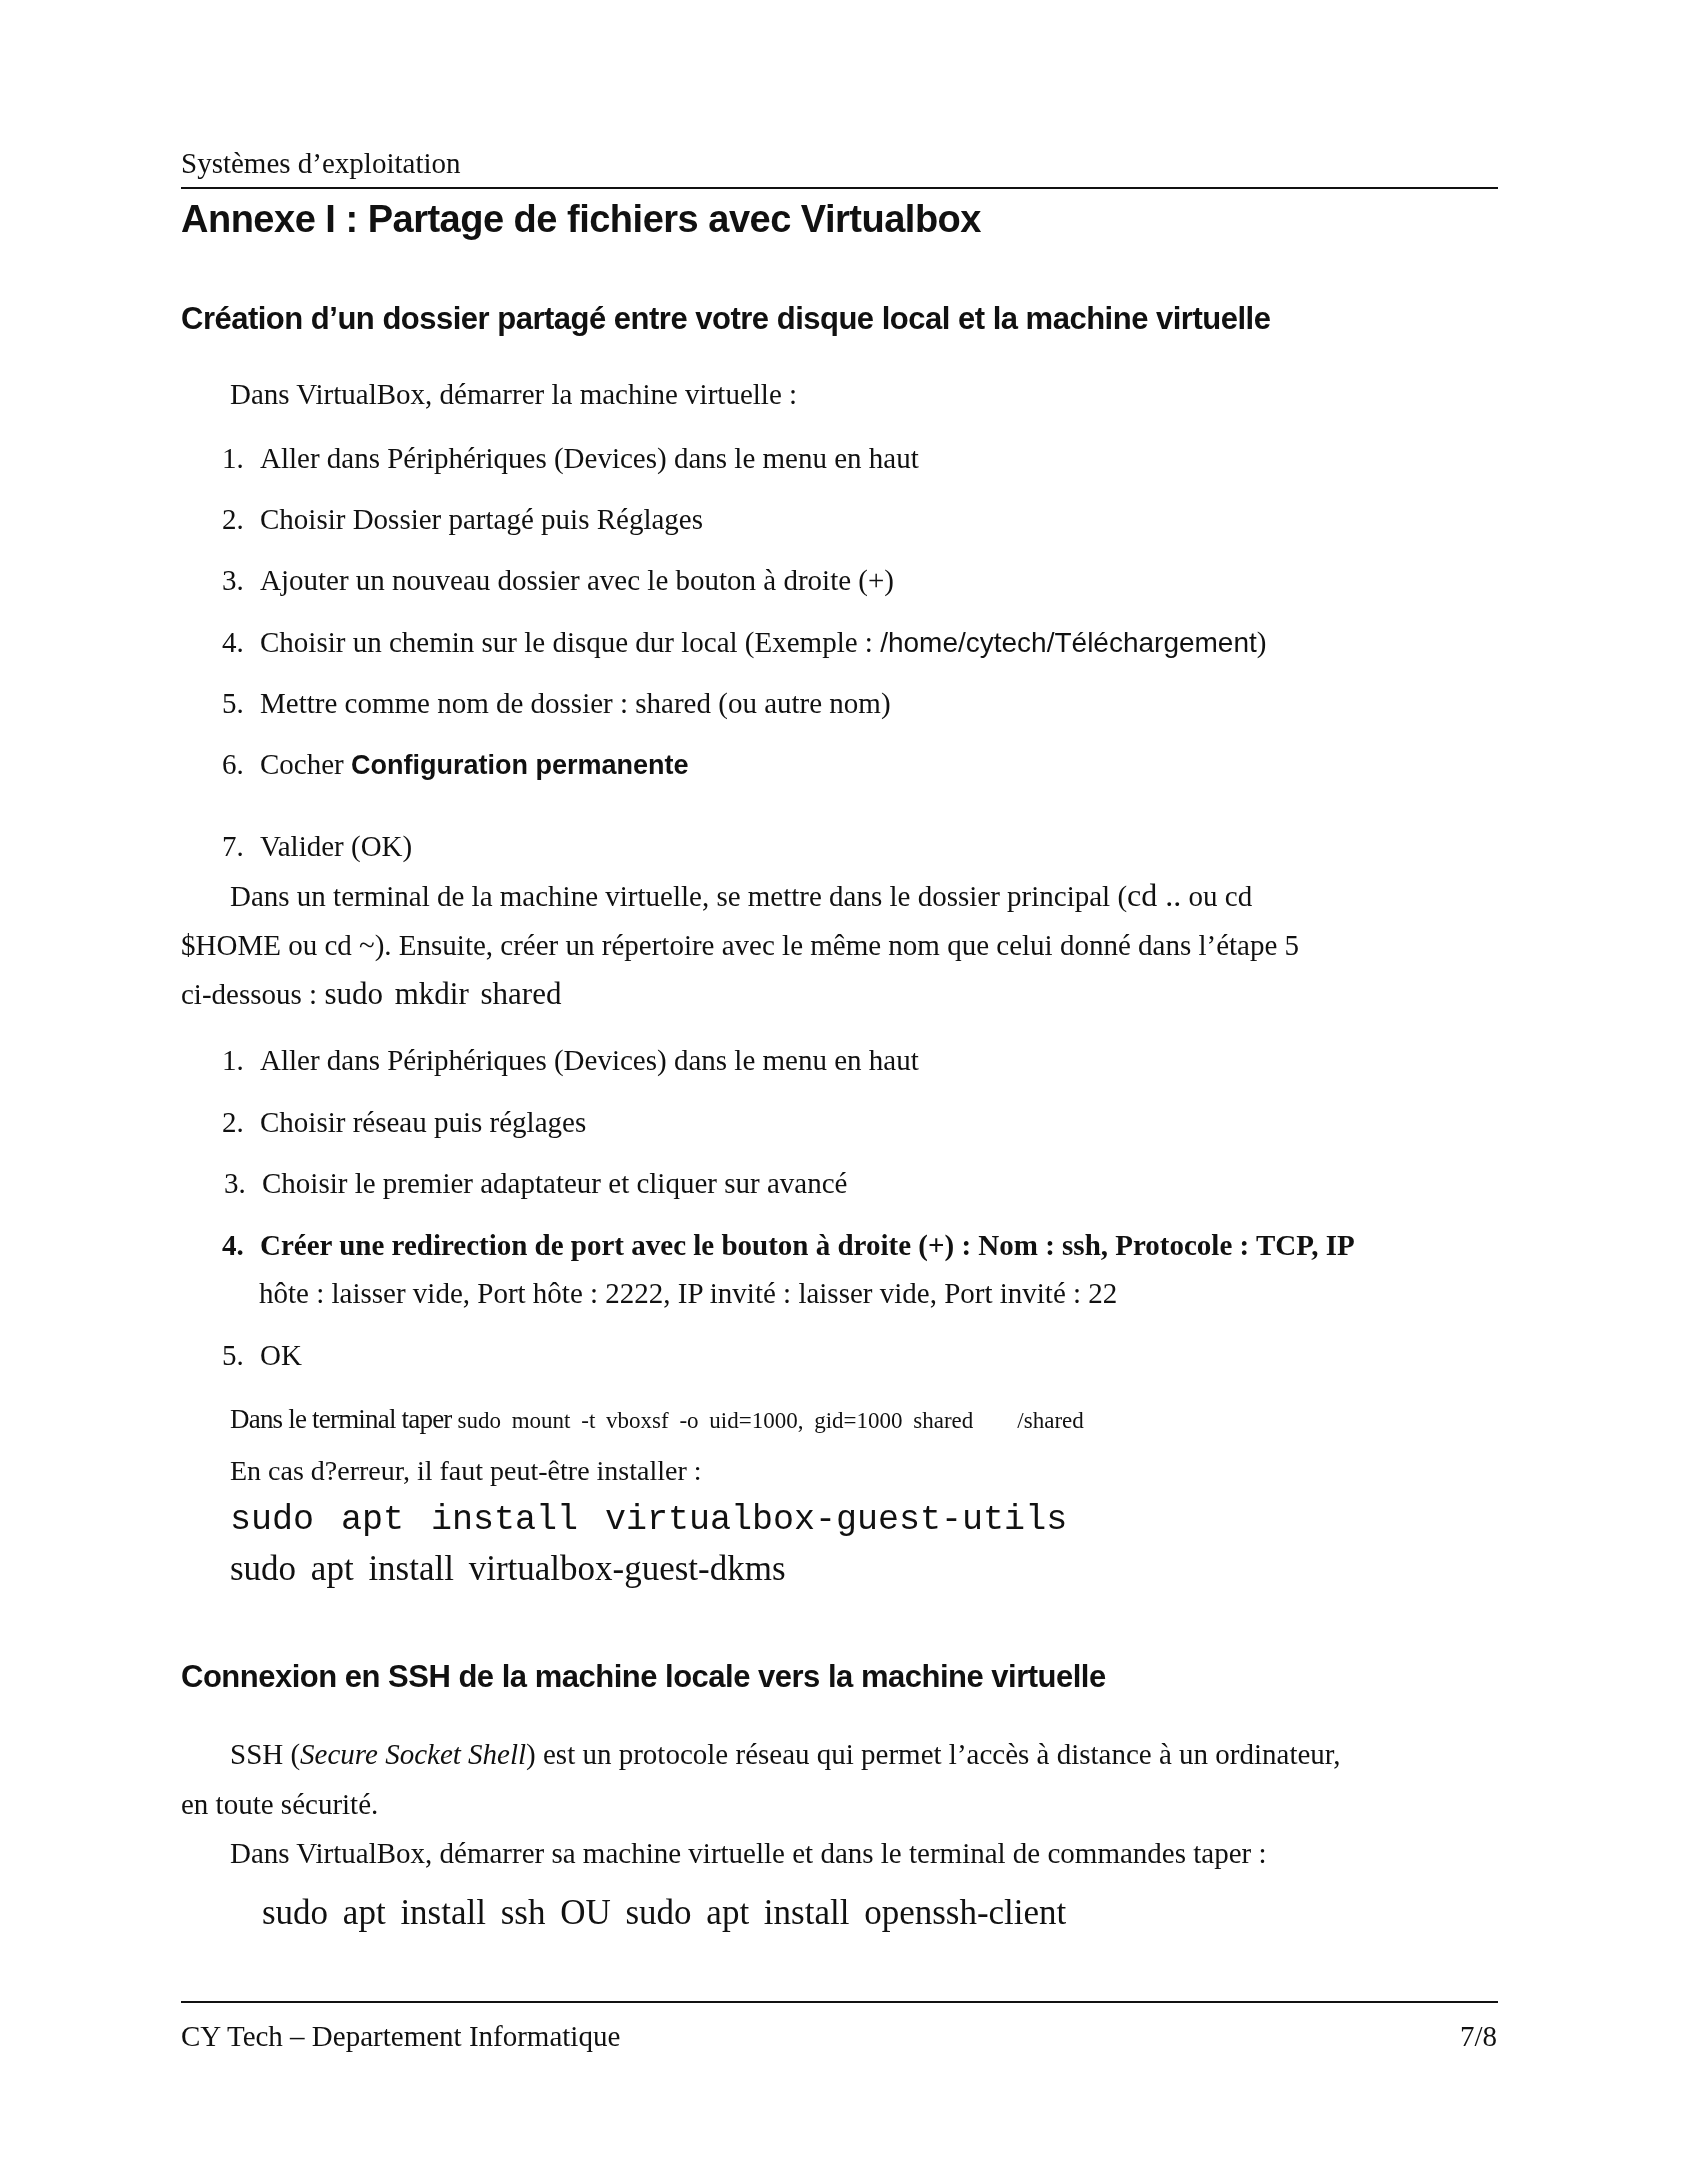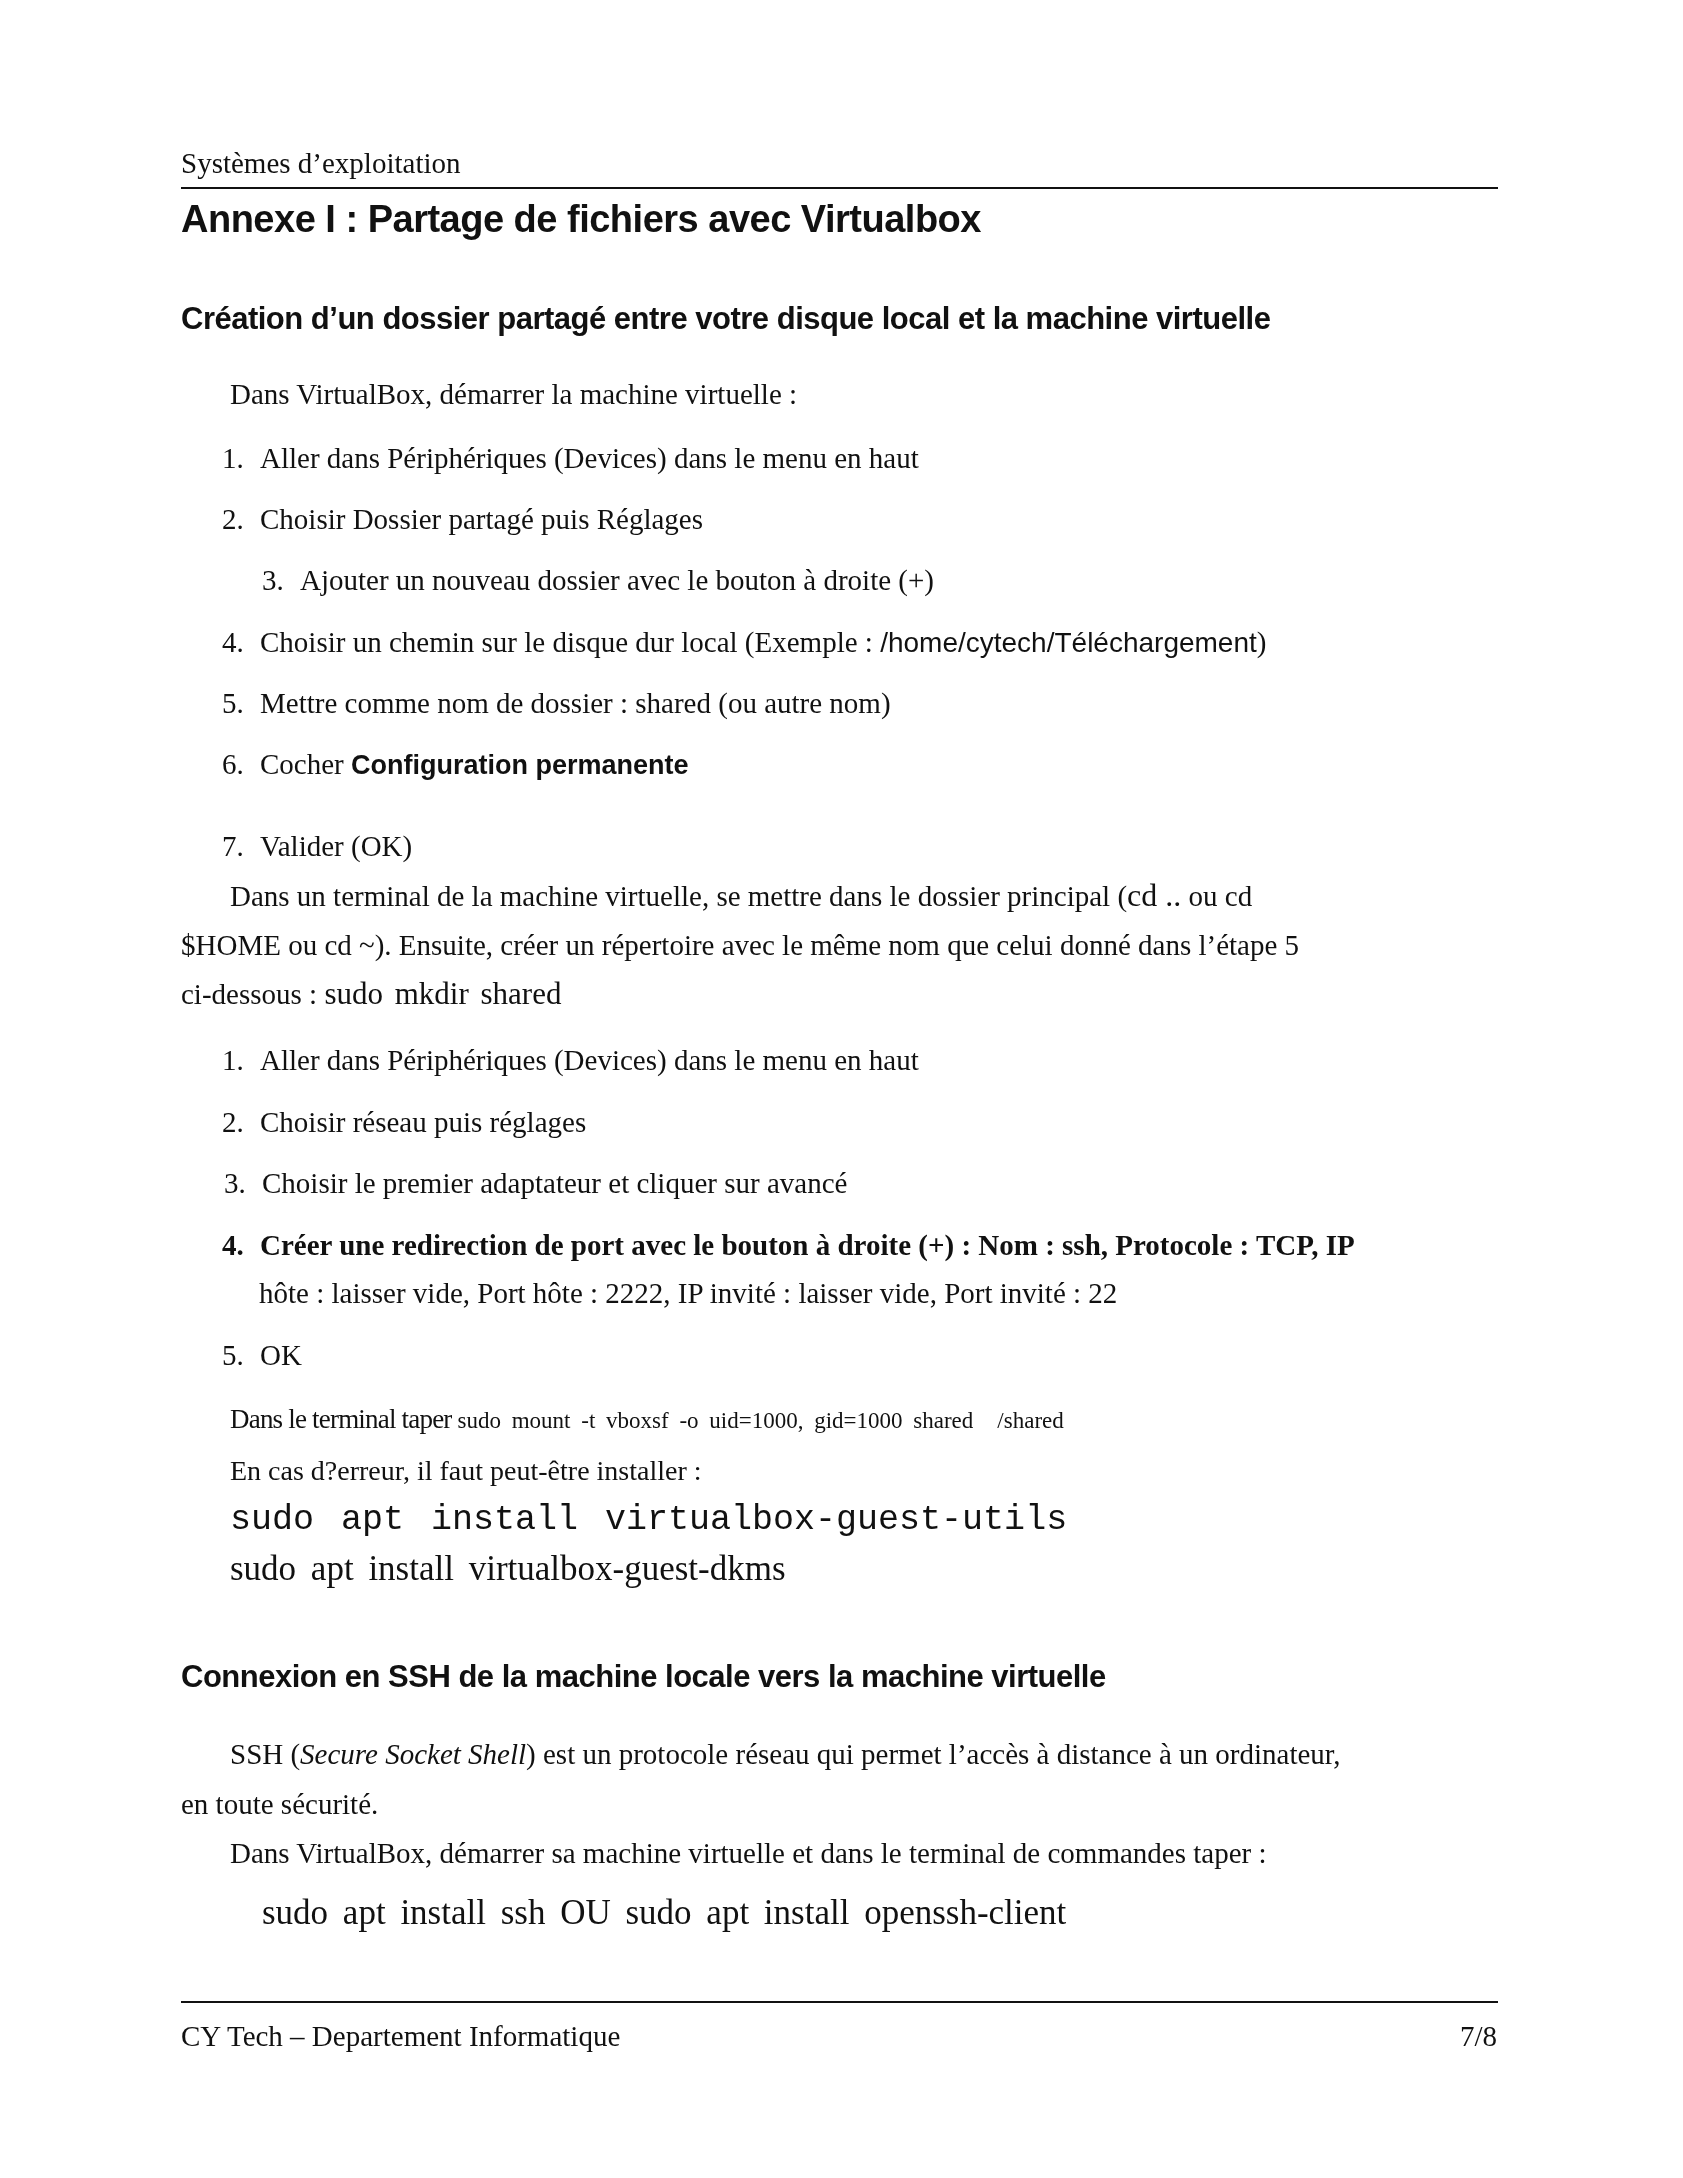--- a/index.html
+++ b/index.html
@@ -24,21 +24,21 @@
 <div class="rule" style="top:187px;"></div>
 
 <div class="abs h1">Annexe I : Partage de fichiers avec Virtualbox</div>
 
 <div class="abs h2" style="top:301px;">Création d’un dossier partagé entre votre disque local et la machine virtuelle</div>
 <div class="abs p" style="left:230px; top:378px;">Dans VirtualBox, démarrer la machine virtuelle :</div>
 
 <div>
   <div class="abs p" style="left:222px; top:442px;"><span class="num">1.</span><span>Aller dans Périphériques (Devices) dans le menu en haut</span></div>
   <div class="abs p" style="left:222px; top:503px;"><span class="num">2.</span><span>Choisir Dossier partagé puis Réglages</span></div>
-  <div class="abs p" style="left:222px; top:564px;margin-left:40px;"><span class="num">3.</span><span>Ajouter un nouveau dossier avec le bouton à droite (+)</span></div>
+  <div class="abs p" style="left:222px; top:564px;"><span class="num">3.</span><span>Ajouter un nouveau dossier avec le bouton à droite (+)</span></div>
   <div class="abs p" style="left:222px; top:626px;"><span class="num">4.</span><span>Choisir un chemin sur le disque dur local (Exemple : </span><span style="font-family:'Liberation Sans',sans-serif; font-size:28px;">/home/cytech/Téléchargement</span><span>)</span></div>
   <div class="abs p" style="left:222px; top:687px;"><span class="num">5.</span><span>Mettre comme nom de dossier : shared (ou autre nom)</span></div>
   <div class="abs p" style="left:222px; top:748px;"><span class="num">6.</span><span>Cocher </span><span class="bold">Configuration permanente</span></div>
   <div class="abs p" style="left:222px; top:810px;margin-top:20px;"><span class="num">7.</span><span>Valider (OK)</span></div>
 </div>
 
 <div>
   <div class="abs p" style="left:230px; top:877px;"><span>Dans un terminal de la machine virtuelle, se mettre dans le dossier principal (</span><span style="font-size:32px;">cd  ..</span><span> ou cd</span></div>
   <div class="abs p" style="left:181px; top:929px;">$HOME ou cd  ~). Ensuite, créer un répertoire avec le même nom que celui donné dans l’étape 5</div>
   <div class="abs p" style="left:181px; top:976px;"><span>ci-dessous : </span><span style="font-size:31px; word-spacing:4px;">sudo  mkdir  shared</span></div>
@@ -47,21 +47,21 @@
 <div>
   <div class="abs p" style="left:222px; top:1044px;"><span class="num">1.</span><span>Aller dans Périphériques (Devices) dans le menu en haut</span></div>
   <div class="abs p" style="left:222px; top:1106px;"><span class="num">2.</span><span>Choisir réseau puis réglages</span></div>
   <div class="abs p" style="left:224px; top:1167px;"><span class="num">3.</span><span>Choisir le premier adaptateur et cliquer sur avancé</span></div>
   <div class="abs p" style="left:222px; top:1229px;font-weight:bold;"><span class="num">4.</span><span>Créer une redirection de port avec le bouton à droite (+) : Nom : ssh, Protocole : TCP, IP</span></div>
   <div class="abs p" style="left:259px; top:1277px;">hôte : laisser vide, Port hôte : 2222, IP invité : laisser vide, Port invité : 22</div>
   <div class="abs p" style="left:222px; top:1339px;"><span class="num">5.</span><span>OK</span></div>
 </div>
 
 <div class="abs" style="left:230px; top:1404px;">
-  <span style="font-size:27px; letter-spacing:-0.8px;">Dans le terminal taper </span><span class="cmdsm">sudo  mount  -t  vboxsf  -o  uid=1000,  gid=1000  shared</span><span class="cmdsm" style="margin-left:24px;">/shared</span>
+  <span style="font-size:27px; letter-spacing:-0.8px;">Dans le terminal taper </span><span class="cmdsm">sudo  mount  -t  vboxsf  -o  uid=1000,  gid=1000  shared</span><span class="cmdsm" style="margin-left:44px;">/shared</span>
 </div>
 <div class="abs p" style="left:230px; top:1455px; font-size:28px;">En cas d?erreur, il faut peut-être installer :</div>
 <div class="abs cmd" style="left:230px; top:1500px;font-family:Liberation Mono, monospace;">sudo apt install virtualbox-guest-utils</div>
 <div class="abs cmd" style="left:230px; top:1549px;">sudo apt install virtualbox-guest-dkms</div>
 
 <div class="abs h2" style="top:1659px;">Connexion en SSH de la machine locale vers la machine virtuelle</div>
 <div class="abs p" style="left:230px; top:1738px;"><span>SSH (</span><i>Secure Socket Shell</i><span>) est un protocole réseau qui permet l’accès à distance à un ordinateur,</span></div>
 <div class="abs p" style="left:181px; top:1788px;">en toute sécurité.</div>
 <div class="abs p" style="left:230px; top:1837px;">Dans VirtualBox, démarrer sa machine virtuelle et dans le terminal de commandes taper :</div>
 <div class="abs cmd" style="left:262px; top:1893px;">sudo  apt  install  ssh  OU  sudo  apt  install  openssh-client</div>

